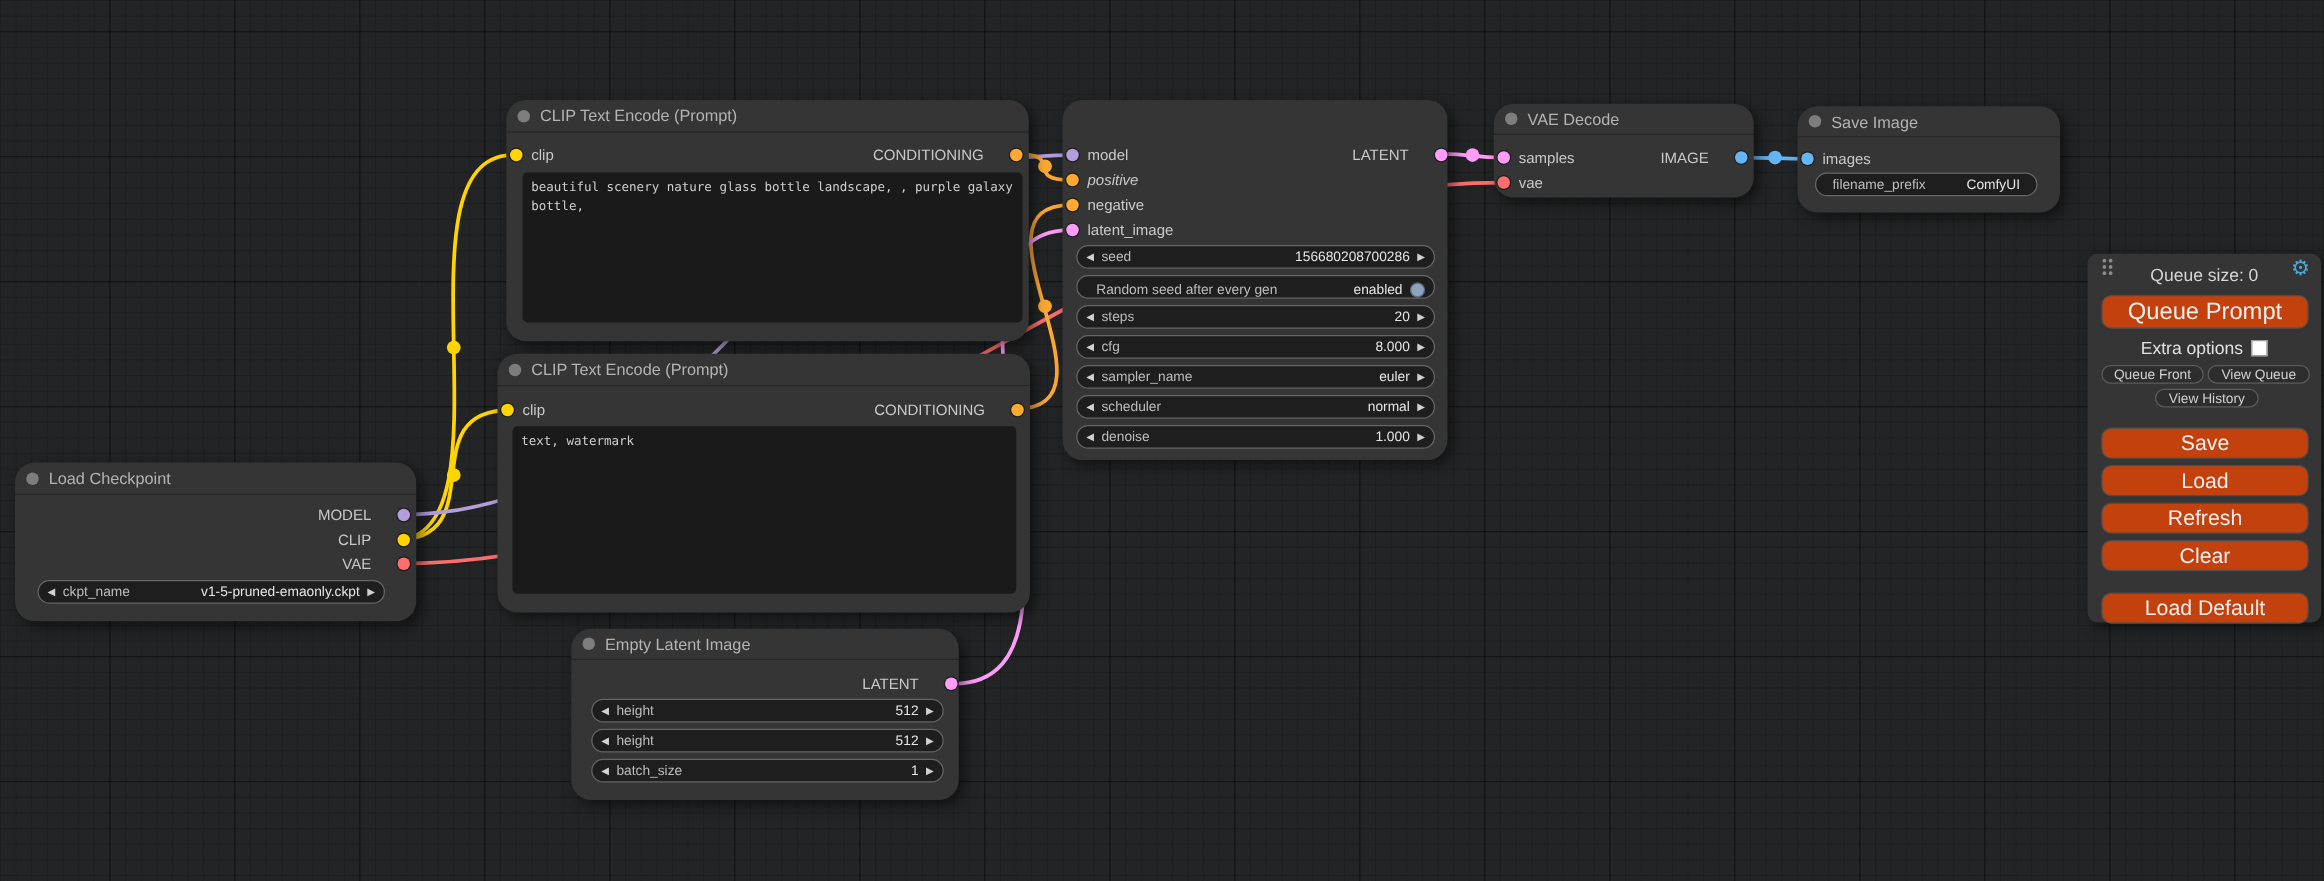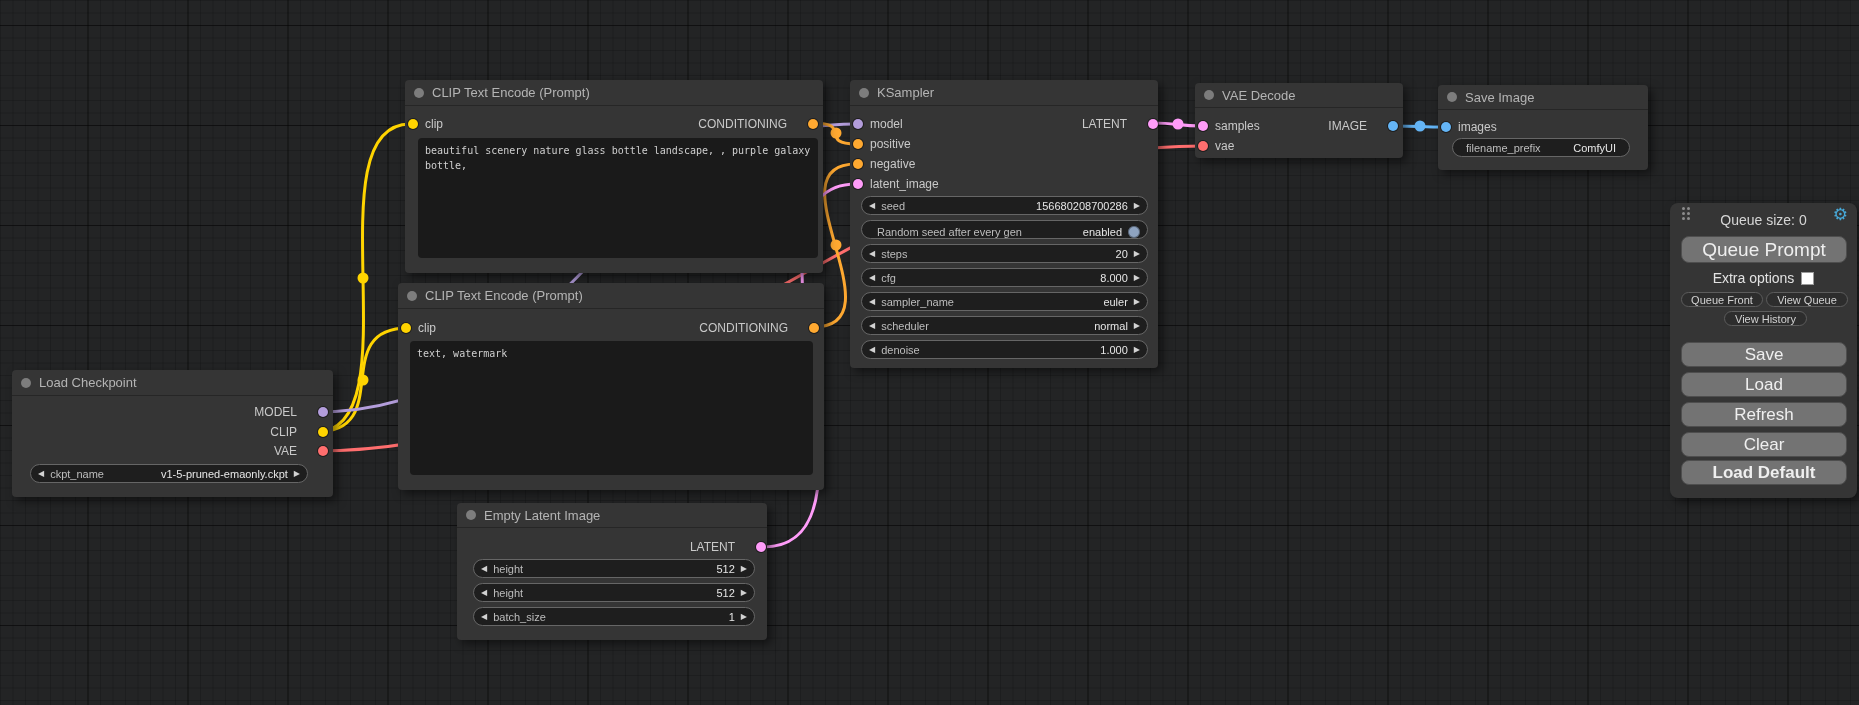--- a/index.html
+++ b/index.html
@@ -11,21 +11,21 @@
       linear-gradient(rgba(0,0,0,.45) 1px, transparent 1px),
       linear-gradient(90deg, rgba(0,0,0,.45) 1px, transparent 1px),
       linear-gradient(rgba(0,0,0,.16) 1px, transparent 1px),
       linear-gradient(90deg, rgba(0,0,0,.16) 1px, transparent 1px);
     background-size:100px 100px,100px 100px,12.5px 12.5px,12.5px 12.5px;
     background-position:0 25px,87.5px 0,0 0,0 0;
   }
   #wires{position:absolute;left:0;top:0;width:1859px;height:705px;z-index:1;}
   #wires path{fill:none;stroke-width:3;}
   .node{
-    position:absolute;z-index:2;background:#353535;border-radius:4px;
+    position:absolute;z-index:2;background:#353535;border-radius:16px;
     box-shadow:4px 4px 10px rgba(0,0,0,.5);color:#c6c6c6;
   }
   .node-header{
     position:absolute;left:0;top:0;right:0;height:26px;display:flex;align-items:center;
     gap:8px;padding-left:9px;border-bottom:1px solid rgba(0,0,0,.28);box-sizing:border-box;
   }
   .title-dot{width:10px;height:10px;border-radius:50%;flex:0 0 auto;}
   .node-title{font-size:13px;color:#b4b4b4;white-space:nowrap;}
   .dot{width:10px;height:10px;border-radius:50%;display:inline-block;flex:0 0 auto;
        box-shadow:0 0 0 1px rgba(0,0,0,.45);}
@@ -53,21 +53,21 @@
     position:absolute;left:1670px;top:203px;width:187px;height:295px;z-index:3;
     background:#353535;border-radius:8px;box-shadow:4px 4px 10px rgba(0,0,0,.5);
   }
   .qp-header{position:absolute;left:0;top:6px;right:0;height:22px;display:flex;align-items:center;}
   .qp-size{flex:1;text-align:center;font-size:14px;color:#d6d6d6;}
   .drag-handle{position:absolute;left:12px;top:4px;width:10px;height:14px;
     display:grid;grid-template-columns:3px 3px;grid-auto-rows:3px;gap:2px;}
   .drag-handle i{background:#8c8c8c;border-radius:50%;width:3px;height:3px;}
   .gear{position:absolute;right:9px;top:2px;font-size:17px;color:#47a8d7;line-height:20px;cursor:pointer;}
   .qbtn{
-    position:absolute;left:11px;width:166px;background:#737373;border:1px solid #4e4e4e;
+    position:absolute;left:11px;width:166px;background:#c2410c;border:1px solid #4e4e4e;
     border-radius:8px;color:#efefef;display:flex;align-items:center;justify-content:center;
     box-sizing:border-box;cursor:pointer;
   }
   .qbtn.big{height:25px;font-size:17px;}
   .extra-row{position:absolute;left:0;top:67px;width:100%;display:flex;align-items:center;justify-content:center;gap:7px;font-size:14px;color:#e2e2e2;}
   .checkbox{width:13px;height:13px;background:#fff;border:1px solid #9a9a9a;box-sizing:border-box;}
   .qpill{
     position:absolute;height:15px;background:#2d2d2d;border:1px solid #5c5c5c;border-radius:9px;
     color:#d2d2d2;font-size:11px;display:flex;align-items:center;justify-content:center;
     box-sizing:border-box;cursor:pointer;white-space:nowrap;
@@ -148,29 +148,25 @@
       <span class="plabel">clip</span>
     </div>
     <div class="port out" style="top:37px;">
       <span class="plabel">CONDITIONING</span>
       <span class="dot" style="background-color: rgb(255, 169, 49);"></span>
     </div>
     <textarea class="prompt-text" spellcheck="false" style="left: 12px; top: 58px; width: 403px; height: 134px;">text, watermark</textarea>
   </div>
 
   <div class="node" style="left:850px;top:80px;width:308px;height:288px;">
-    <div class="node-header">
-      <span class="title-dot" style="background-color: rgb(125, 125, 125);"></span>
-      <span class="node-title">KSampler</span>
-    </div>
     <div class="port in" style="top:36px;">
       <span class="dot" style="background-color: rgb(179, 157, 219);"></span>
       <span class="plabel">model</span>
     </div>
-    <div class="port in" style="top:56px;">
+    <div class="port in" style="top:56px;font-style:italic;">
       <span class="dot" style="background-color: rgb(255, 169, 49);"></span>
       <span class="plabel">positive</span>
     </div>
     <div class="port in" style="top:76px;">
       <span class="dot" style="background-color: rgb(255, 169, 49);"></span>
       <span class="plabel">negative</span>
     </div>
     <div class="port in" style="top:96px;">
       <span class="dot" style="background-color: rgb(255, 156, 249);"></span>
       <span class="plabel">latent_image</span>
@@ -335,18 +331,18 @@
     </div>
     <div class="qbtn big" style="top:169px;">
       <span>Load</span>
     </div>
     <div class="qbtn big" style="top:199px;">
       <span>Refresh</span>
     </div>
     <div class="qbtn big" style="top:229px;">
       <span>Clear</span>
     </div>
-    <div class="qbtn big" style="top:257px;font-weight:bold;">
+    <div class="qbtn big" style="top:271px;">
       <span>Load Default</span>
     </div>
   </div>
 
 </div>
 
 </body></html>

